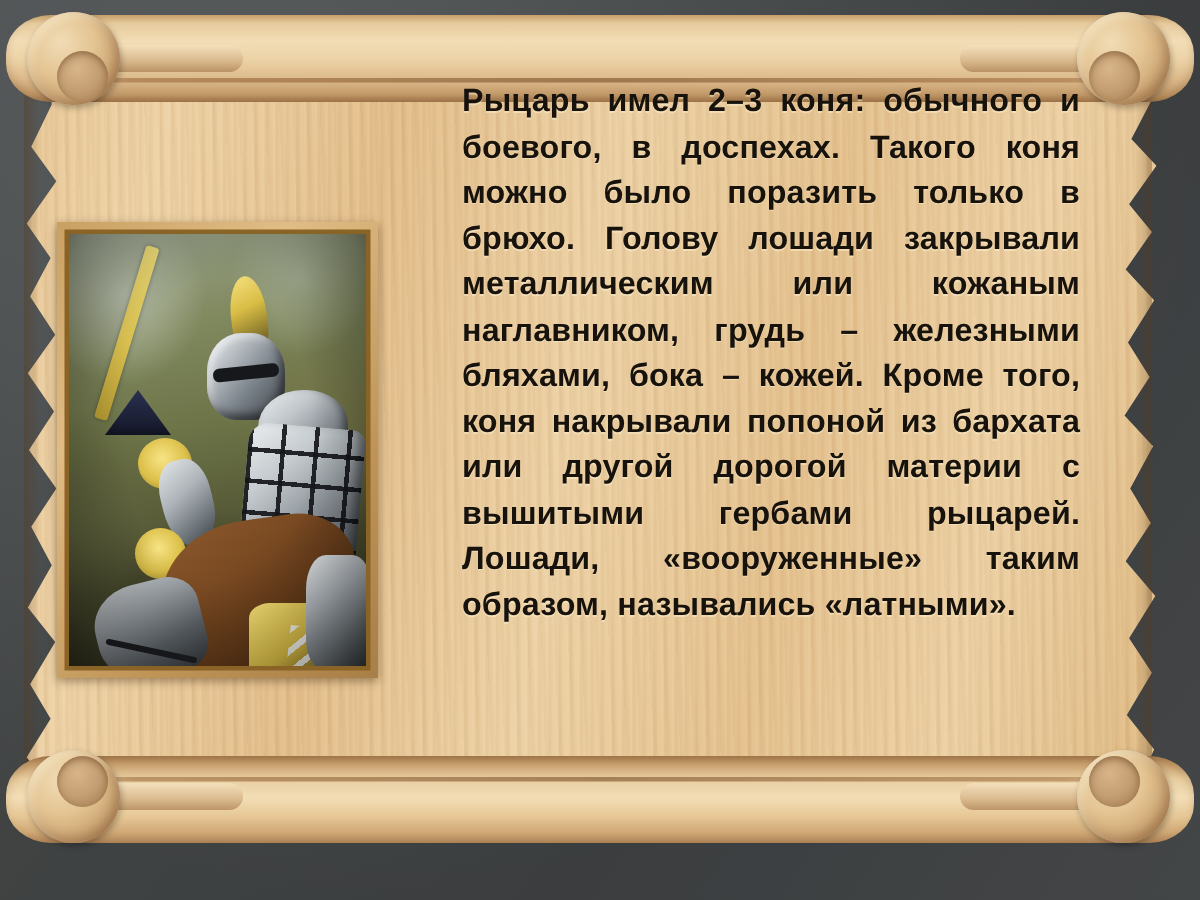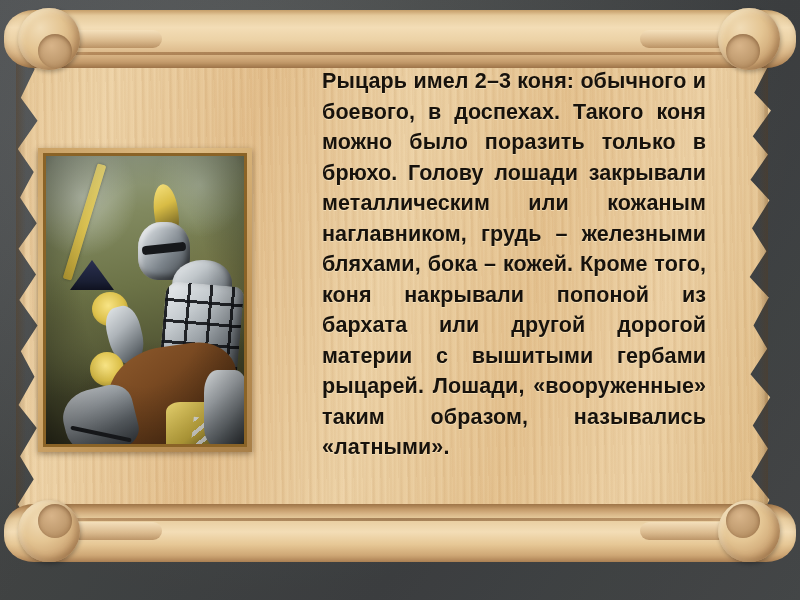--- a/index.html
+++ b/index.html
@@ -352,21 +352,21 @@
     color: #17120c;
     font-size: 21.5px;
     line-height: 30.5px;
     font-weight: 700;
     text-align: justify;
     text-justify: inter-word;
     letter-spacing: 0.1px;
     text-shadow: 0 1px 0 rgba(255,245,215,0.45);
   }
   .text-block p {
-    margin: 14px;
+    margin: 0;
     text-align: justify;
   }
   .text-block p:last-child {
     text-align-last: left;
   }
 
   
   .edge-shadow-l,
   .edge-shadow-r {
     position: absolute;

